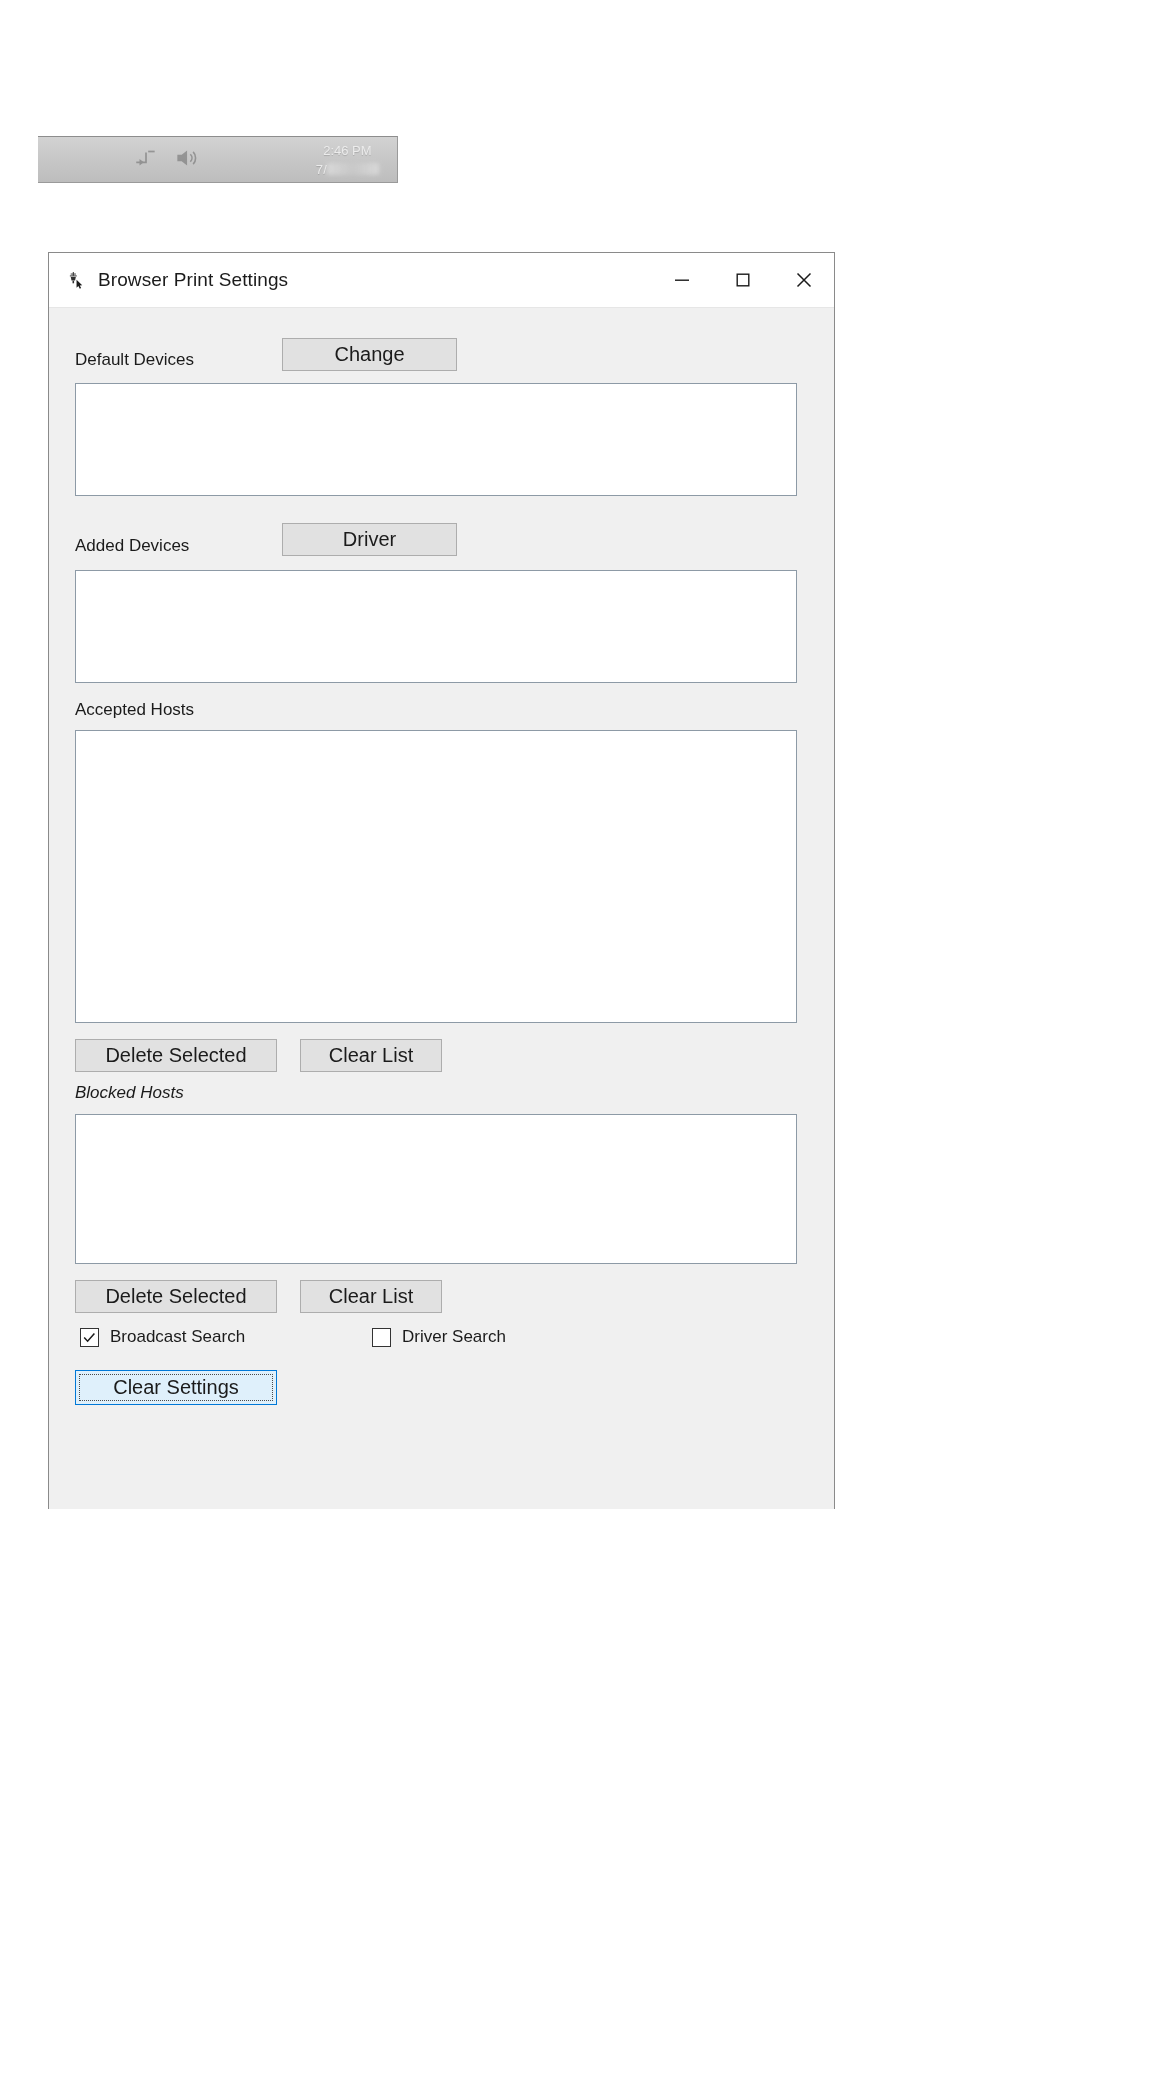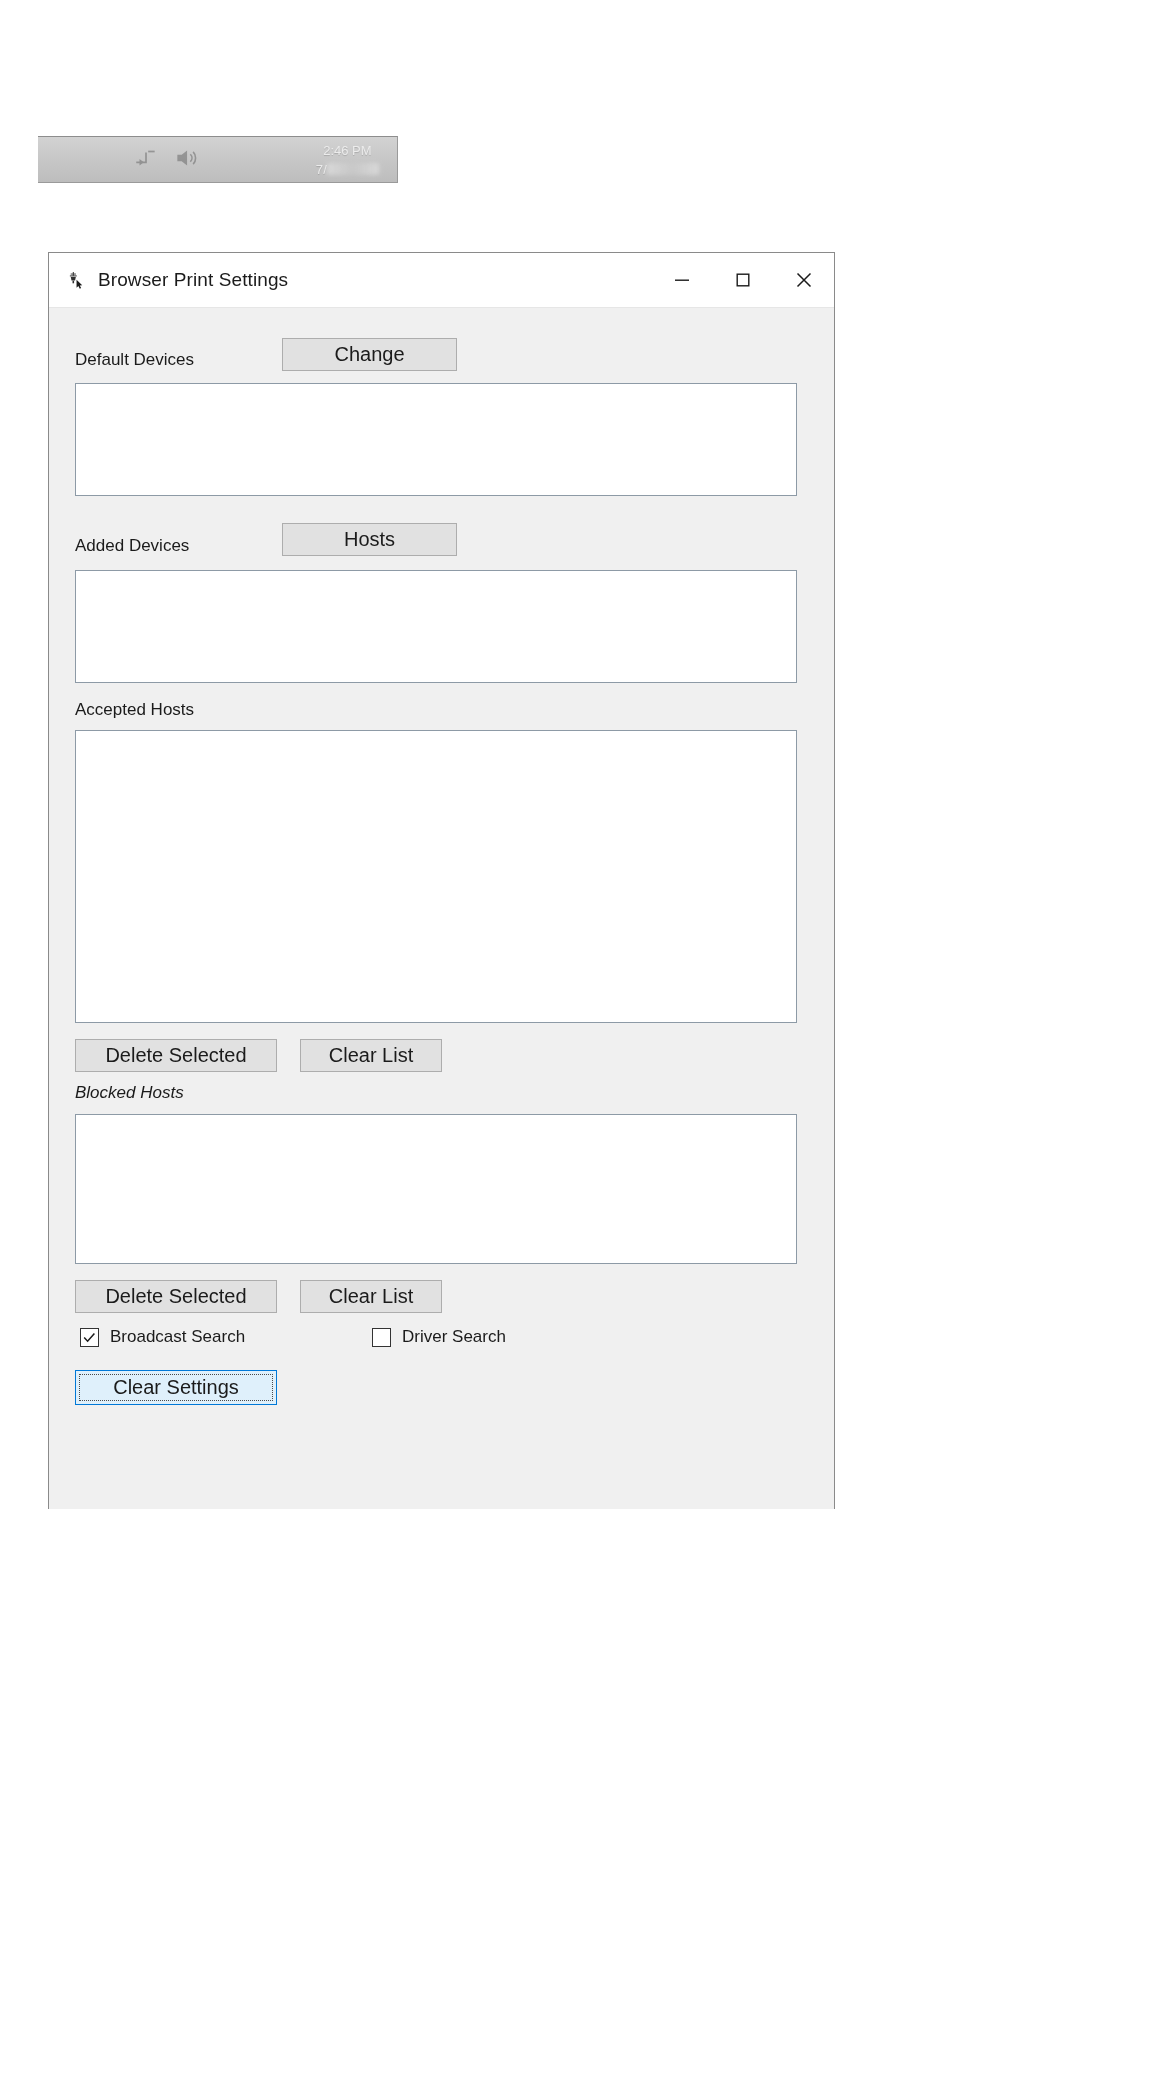--- a/index.html
+++ b/index.html
@@ -305,21 +305,21 @@
     </div>
     <div class="btn" style="left:233px; top:30px; width:175px; height:33px;">
       <span>Change</span>
     </div>
     <div class="listbox" style="left:26px; top:75px; width:722px; height:113px;"></div>
 
     <div class="row-head" style="left:26px; top:228px;">
       <span class="field-label">Added Devices</span>
     </div>
     <div class="btn" style="left:233px; top:215px; width:175px; height:33px;">
-      <span>Hosts</span>
+      <span>Driver</span>
     </div>
     <div class="listbox" style="left:26px; top:262px; width:722px; height:113px;"></div>
 
     <div class="row-head" style="left:26px; top:392px;">
       <span class="field-label">Accepted Hosts</span>
     </div>
     <div class="listbox" style="left:26px; top:422px; width:722px; height:293px;"></div>
     <div class="btn" style="left:26px; top:731px; width:202px; height:33px;">
       <span>Delete Selected</span>
     </div>

